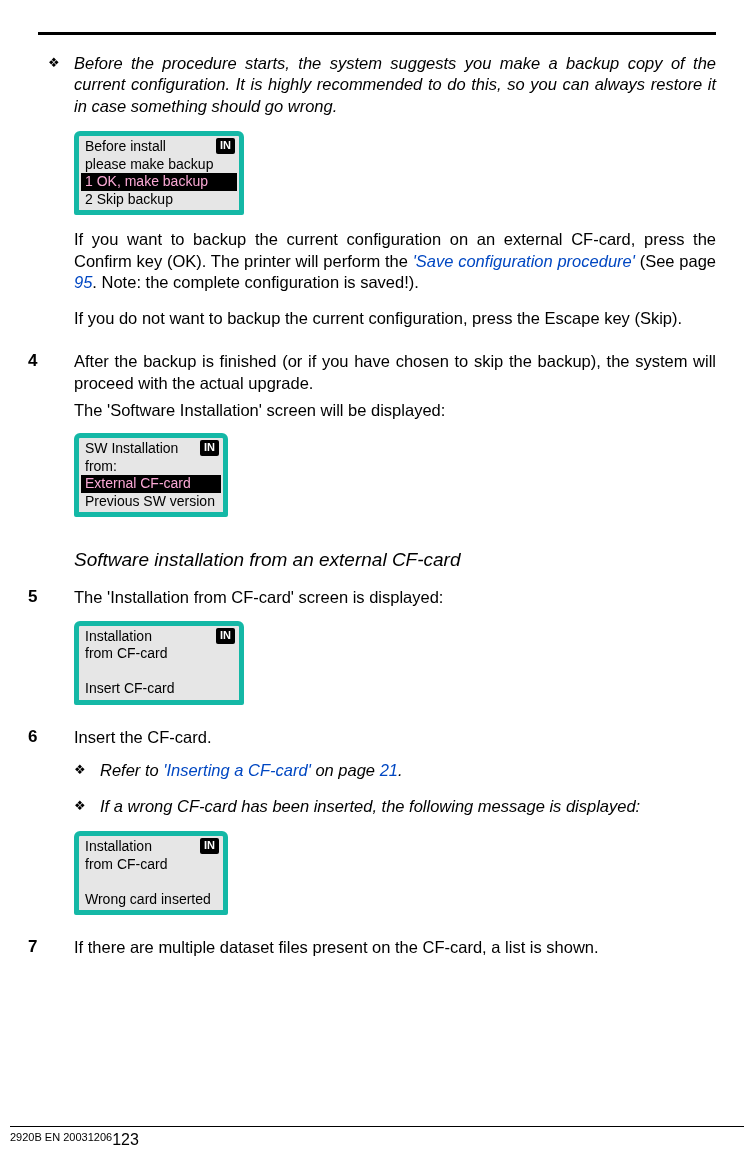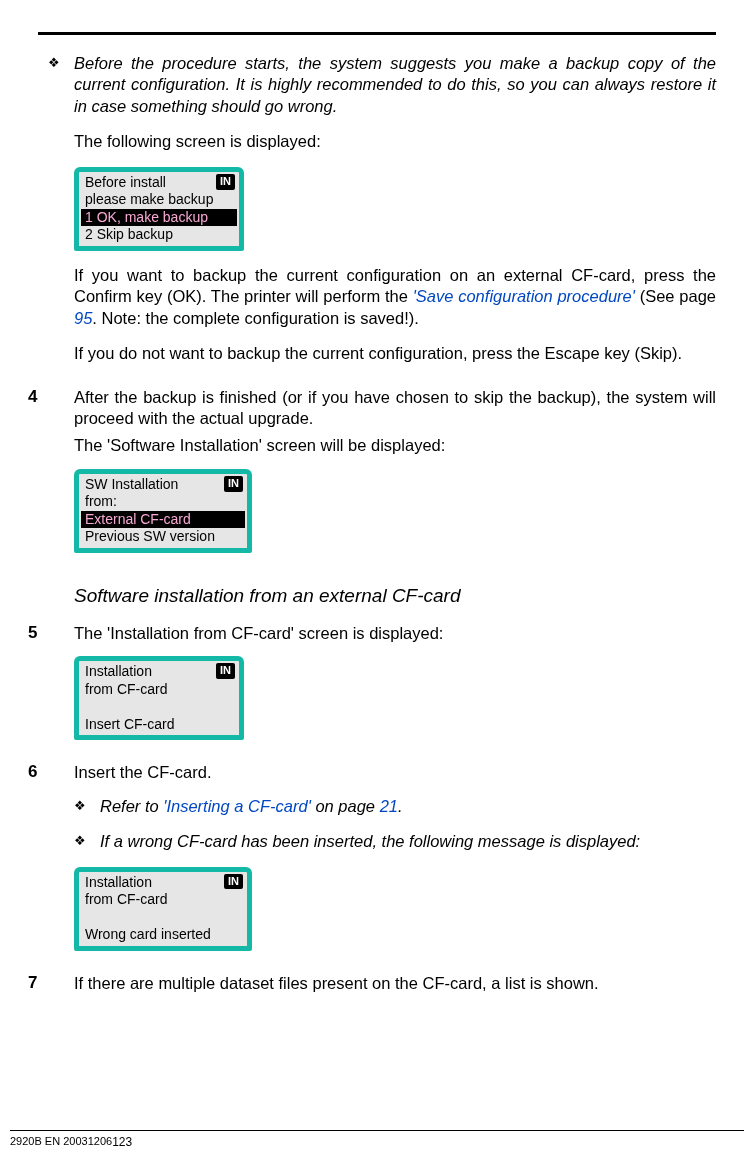--- a/index.html
+++ b/index.html
@@ -74,21 +74,21 @@
     background: #e6e6e6;
     border: 5px solid #14b8a6;
     border-radius: 6px 6px 2px 2px;
     margin-left: 64px;
     margin-bottom: 10px;
     font-size: 14px;
     line-height: 1.25;
     overflow: hidden;
     width: 170px;
   }
-  .lcd.wide { width: 178px; }
+  .lcd.wide { width: 154px; }
   .lcd .hdr {
     position: relative;
     padding: 2px 6px 0 6px;
   }
   .lcd .badge {
     position: absolute;
     right: 4px;
     top: 2px;
     background: #000;
     color: #fff;
@@ -112,35 +112,34 @@
     position: absolute;
     left: 10px;
     right: 0;
     bottom: 20px;
     border-top: 1px solid #000;
     display: flex;
     justify-content: flex-start;
     padding-top: 4px;
     font-size: 11px;
   }
-  .pagefoot .r { font-size: 12px; padding-right: 0; }
+  .pagefoot .r { font-size: 16px; padding-right: 0; }
   .spacer { height: 8px; }
 </style>
 </head>
 <body>
 
 <div class="page">
   <div class="rule"></div>
 
   <div class="blk-note">
     <div class="dia">❖</div>
     <div class="txt">Before the procedure starts, the system suggests you make a backup copy of the current configuration. It is highly recommended to do this, so you can always restore it in case something should go wrong.</div>
   </div>
 
-  <div class="blk para">The following screen is displayed:</div>
 
   <div class="lcd">
     <div class="hdr">
       <span>Before install</span>
       <span class="badge">IN</span>
     </div>
     <div class="row">please make backup</div>
     <div class="row sel">1   OK, make backup</div>
     <div class="row">2   Skip backup</div>
   </div>

